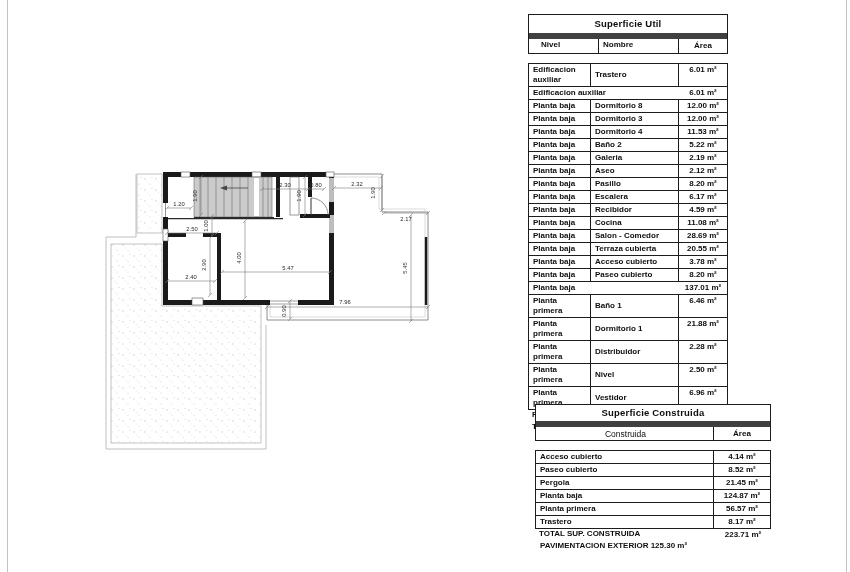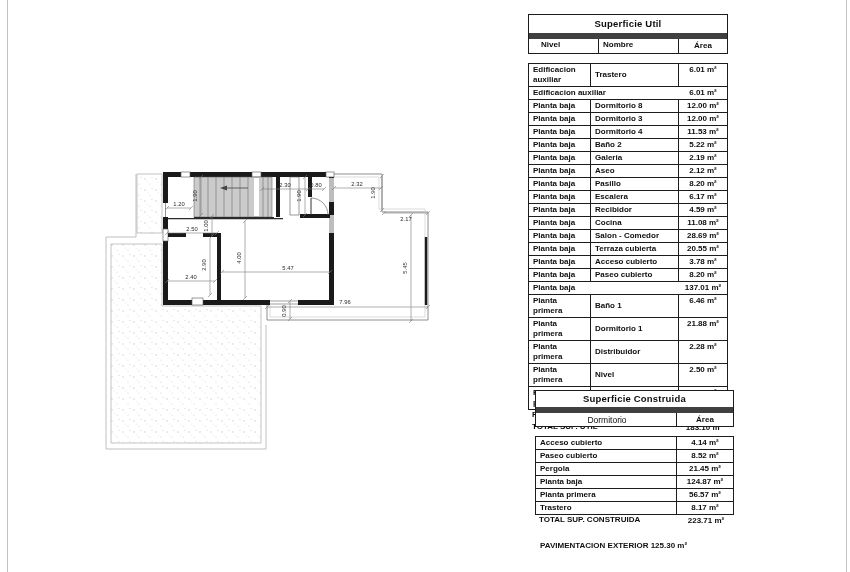--- a/index.html
+++ b/index.html
@@ -9,21 +9,21 @@
   .paper-edge{position:absolute;top:0;bottom:0;width:1px;background:#c2c2c2;}
   #edgeL{left:7px;} #edgeR{left:846px;}
 
   
   #plan{position:absolute;left:0;top:0;}
   .dim{font-family:"Liberation Sans",sans-serif;font-size:5.8px;fill:#2b2b2b;}
 
   
   .tbl{position:absolute;font-weight:bold;font-size:8px;line-height:10px;color:#0d0d0d;}
   #t1{left:528px;top:14px;width:200px;}
-  #t2{left:535px;top:390px;width:199px;}
+  #t2{left:535px;top:404px;width:236px;}
   .boxA,.boxB{border:1px solid #1c1c1c;background:#fff;}
   .title{height:18px;display:flex;align-items:center;justify-content:center;
          font-size:9.5px;border-bottom:6px solid #404040;letter-spacing:.2px;}
   .hdr{display:flex;align-items:center;height:14px;margin-left:8px;}
   .gap{height:9px;}
   .t-row{display:flex;align-items:flex-start;border-bottom:1px solid #1c1c1c;}
   .boxB .t-row:last-child{border-bottom:none;}
   
   .c1{width:55px;padding:1px 2px 1px 4px;border-right:1px solid #1c1c1c;align-self:stretch;}
   .c2{flex:1;padding:1px 2px 1px 4px;border-right:1px solid #1c1c1c;align-self:stretch;}
@@ -283,21 +283,21 @@
         <span class="c12">TOTAL SUP. UTIL</span>
         <span class="c3">183.10 m²</span>
       </div>
     </div>
 </div>
 
 <div class="tbl" id="t2">
   <div class="boxA">
     <div class="title" style="height:16px">Superficie Construida</div>
     <div class="hdr2">
-      <span class="c2a reg" style="justify-content:center">Dormitorio</span>
+      <span class="c2a reg" style="justify-content:center">Construida</span>
       <span class="c3a">Área</span>
     </div>
   </div>
   <div class="gap"></div>
   <div class="boxB" id="t2body">
       <div class="t-row">
         <span class="c2a">Acceso cubierto</span>
         <span class="c3a">4.14 m²</span>
       </div>
       <div class="t-row">

